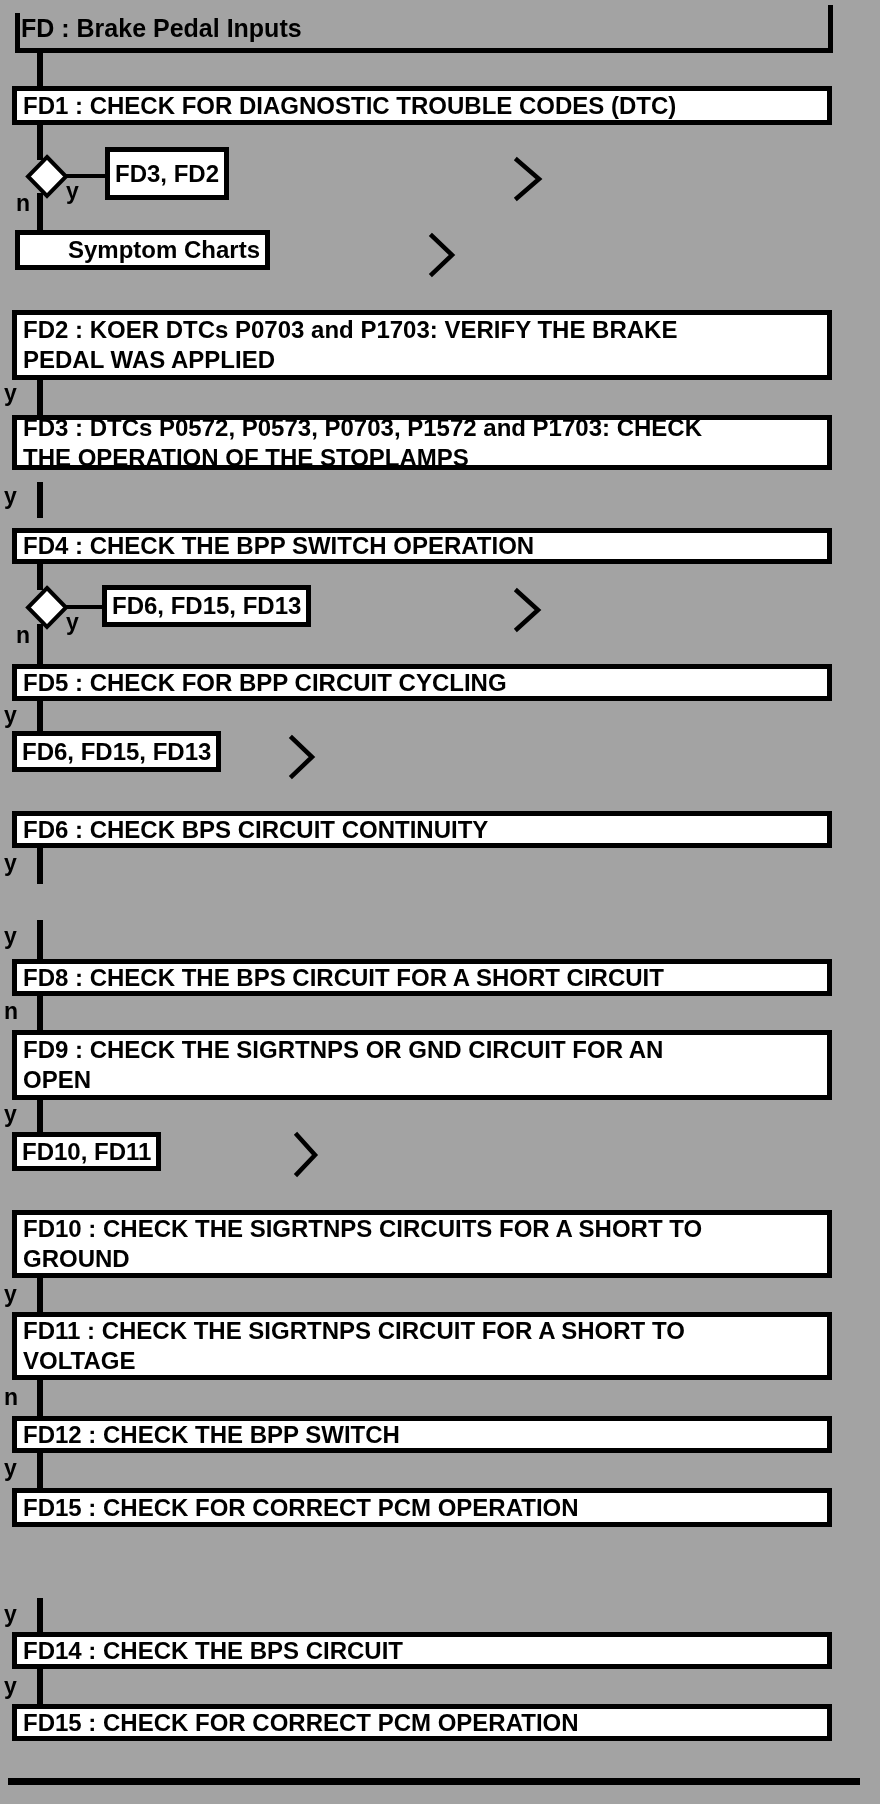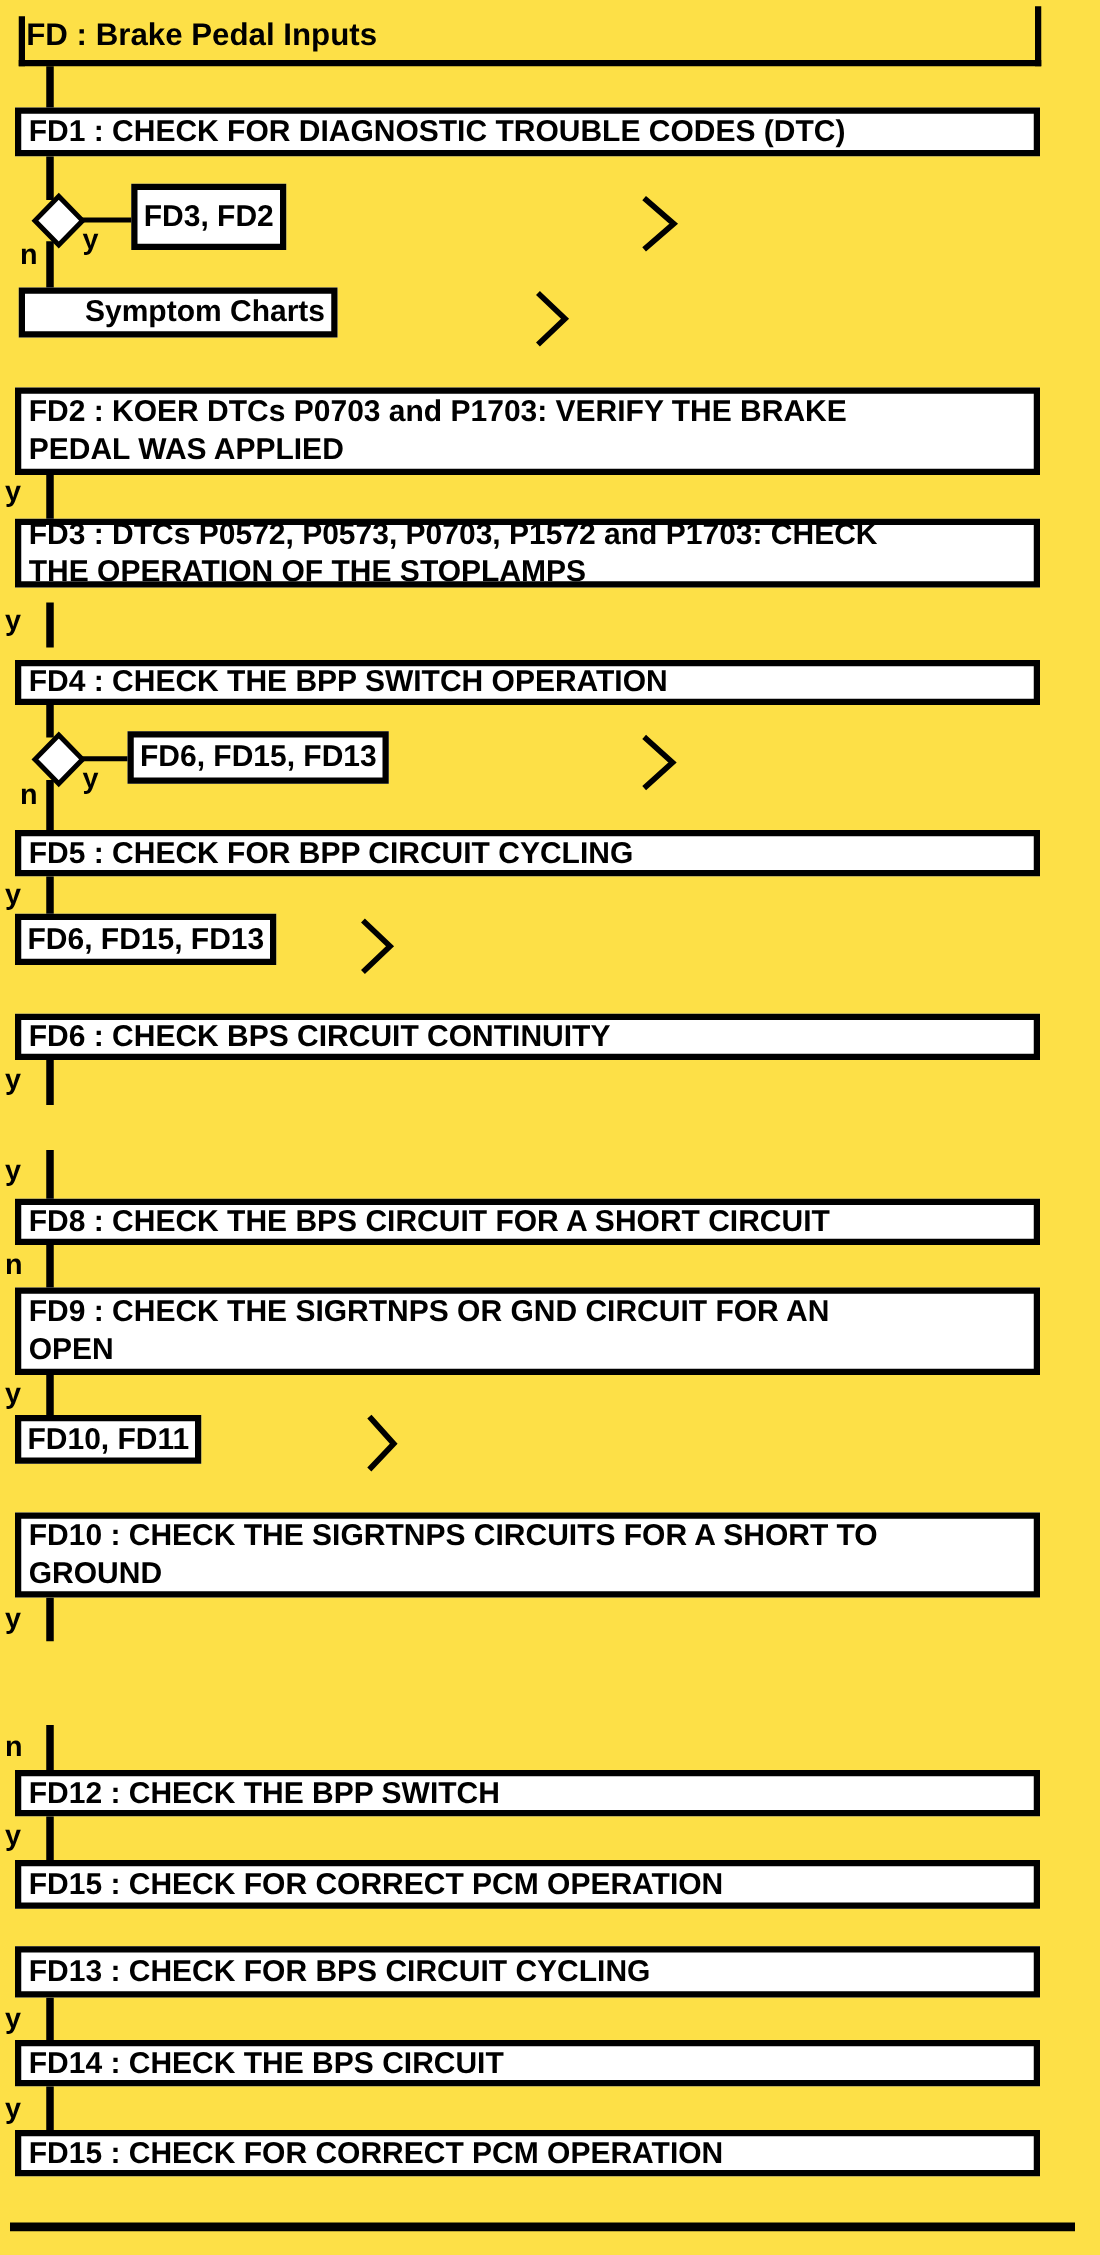--- a/index.html
+++ b/index.html
@@ -1,17 +1,17 @@
 <!DOCTYPE html>
 <html><head>
 <meta charset="utf-8">
 <style>
   html,body{margin:0;padding:0;background:#ffffff;}
   .page{
-    position:relative;width:880px;height:1804px;background:#fde047;
+    position:relative;width:880px;height:1804px;background:#a3a3a3;
     font-family:"Liberation Sans",sans-serif;font-weight:bold;color:#000;
     overflow:hidden;
   }
   .flow-title{
     position:absolute;left:21px;top:13px;font-size:25px;line-height:30px;white-space:nowrap;
   }
   .step{
     position:absolute;left:12px;width:820px;box-sizing:border-box;
     border:5px solid #000;background:#fff;
     font-size:24px;line-height:30px;white-space:pre-line;
@@ -64,23 +64,24 @@
   <div class="step" style="top:415px;height:55px;">FD3 : DTCs P0572, P0573, P0703, P1572 and P1703: CHECK
 THE OPERATION OF THE STOPLAMPS</div>
   <div class="step" style="top:516px;height:36px;margin-top:12px;">FD4 : CHECK THE BPP SWITCH OPERATION</div>
   <div class="step" style="top:664px;height:37px;">FD5 : CHECK FOR BPP CIRCUIT CYCLING</div>
   <div class="step" style="top:811px;height:37px;">FD6 : CHECK BPS CIRCUIT CONTINUITY</div>
   <div class="step" style="top:959px;height:37px;">FD8 : CHECK THE BPS CIRCUIT FOR A SHORT CIRCUIT</div>
   <div class="step" style="top:1030px;height:70px;">FD9 : CHECK THE SIGRTNPS OR GND CIRCUIT FOR AN
 OPEN</div>
   <div class="step" style="top:1210px;height:68px;">FD10 : CHECK THE SIGRTNPS CIRCUITS FOR A SHORT TO
 GROUND</div>
+  <div class="step" style="top:1312px;height:68px;">FD11 : CHECK THE SIGRTNPS CIRCUIT FOR A SHORT TO
+VOLTAGE</div>
   <div class="step" style="top:1416px;height:37px;">FD12 : CHECK THE BPP SWITCH</div>
   <div class="step" style="top:1488px;height:39px;">FD15 : CHECK FOR CORRECT PCM OPERATION</div>
-  <div class="step" style="top:1557px;height:41px;">FD13 : CHECK FOR BPS CIRCUIT CYCLING</div>
   <div class="step" style="top:1632px;height:37px;">FD14 : CHECK THE BPS CIRCUIT</div>
   <div class="step" style="top:1704px;height:37px;">FD15 : CHECK FOR CORRECT PCM OPERATION</div>
 
   <div class="refbox" style="left:105px;top:147px;height:53px;">FD3, FD2</div>
   <div class="refbox" style="left:15px;top:230px;height:40px;padding-left:48px;">Symptom Charts</div>
   <div class="refbox" style="left:102px;top:585px;height:42px;">FD6, FD15, FD13</div>
   <div class="refbox" style="left:12px;top:731px;height:41px;">FD6, FD15, FD13</div>
   <div class="refbox" style="left:12px;top:1132px;height:39px;">FD10, FD11</div>
 
   <div class="branch-label" style="left:66px;top:180px;">y</div>

